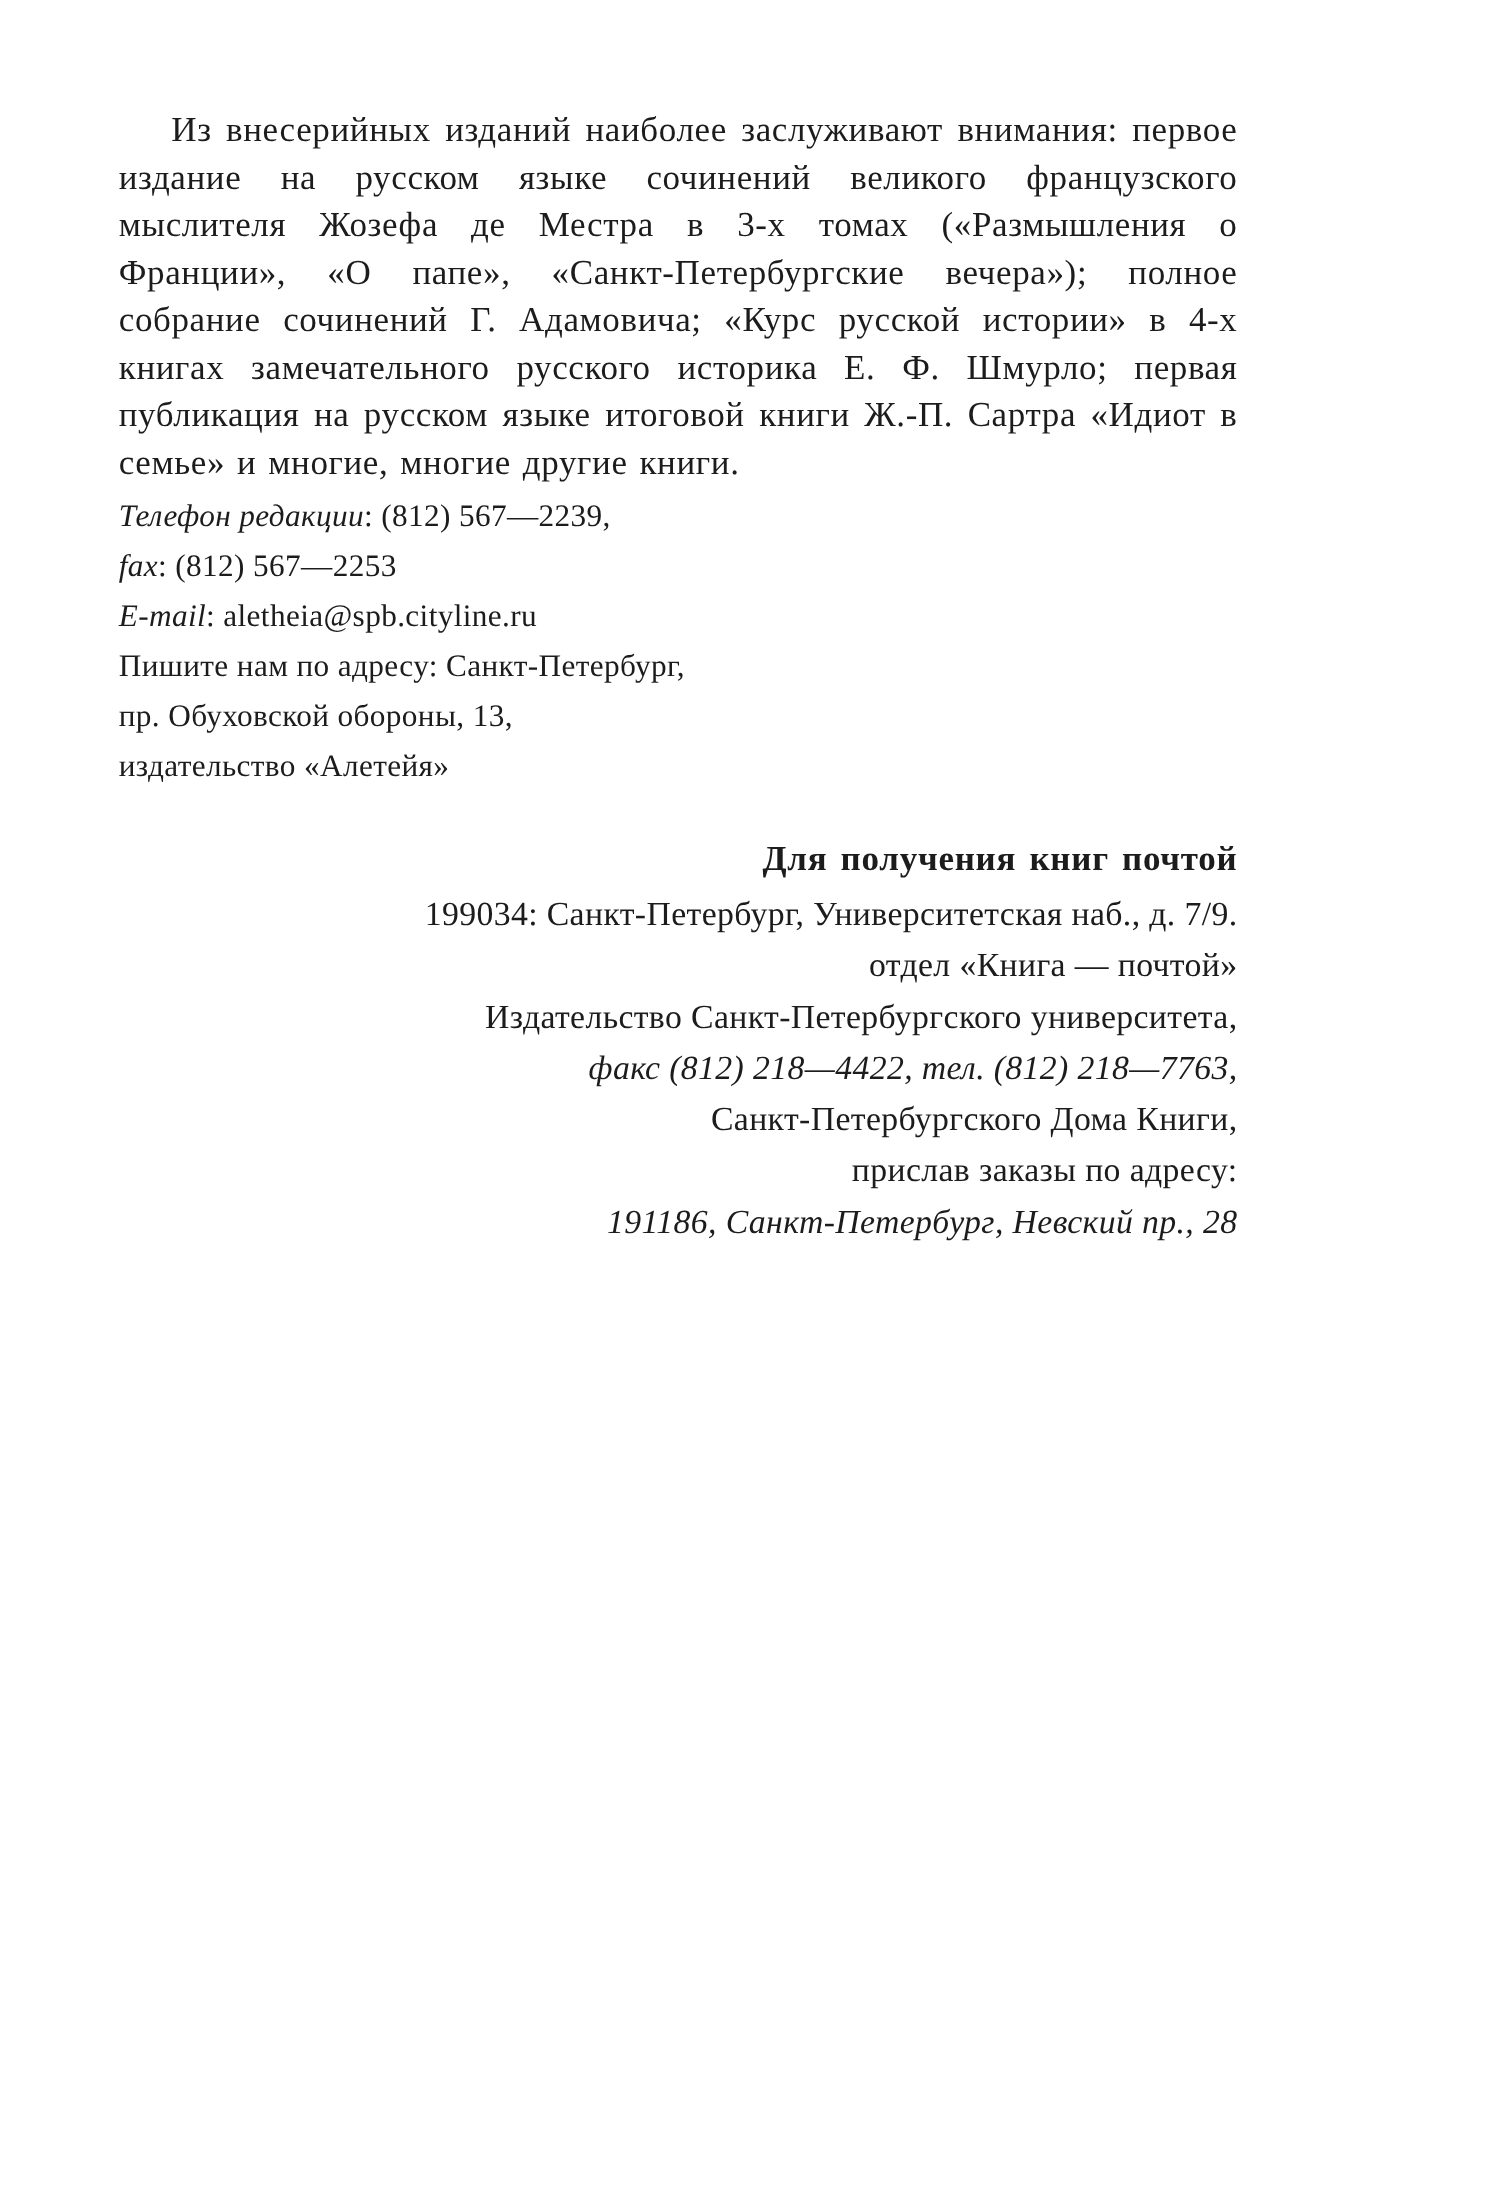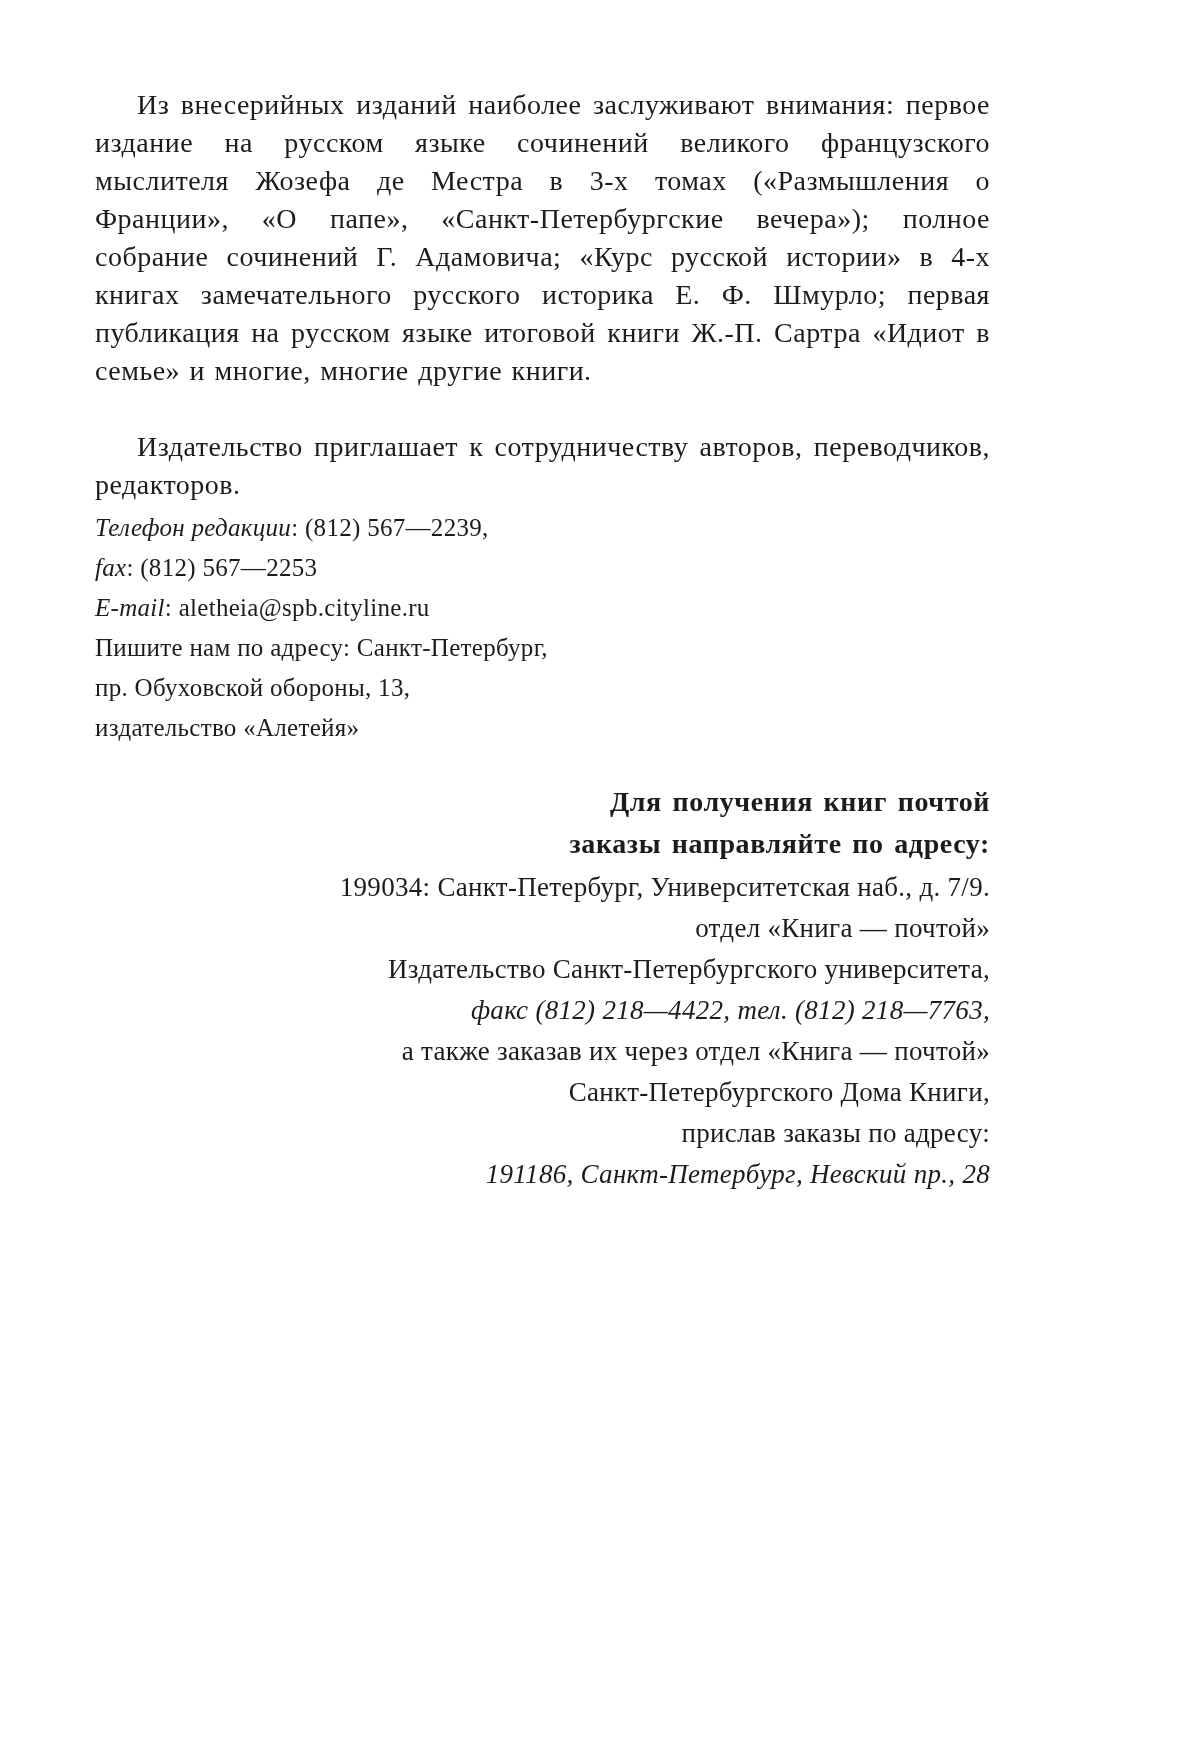--- a/index.html
+++ b/index.html
@@ -63,46 +63,43 @@
     letter-spacing: 0.3px;
   }
 </style>
 </head>
 <body>
 
 <div class="page">
 
   <p class="para">Из внесерийных изданий наиболее заслуживают внимания: первое издание на русском языке сочинений великого французского мыслителя Жозефа де Местра в 3-х томах («Размышления о Франции», «О папе», «Санкт-Петербургские вечера»); полное собрание сочинений Г. Адамовича; «Курс русской истории» в 4-х книгах замечательного русского историка Е. Ф. Шмурло; первая публикация на русском языке итоговой книги Ж.-П. Сартра «Идиот в семье» и многие, многие другие книги.</p>
 
-  <p class="para">Издательство  приглашает к сотрудничеству авторов, переводчиков, редакторов.</p>
 
   <div class="centered-block">
     <div class="line">
       <span class="italic">Телефон редакции</span><span>: (812) 567—2239,</span>
     </div>
     <div class="line">
       <span class="italic">fax</span><span>: (812) 567—2253</span>
     </div>
     <div class="line">
       <span class="italic">E-mail</span><span>: aletheia@spb.cityline.ru</span>
     </div>
     <div class="line">Пишите нам по адресу: Санкт-Петербург,</div>
     <div class="line">пр. Обуховской обороны, 13,</div>
     <div class="line">издательство «Алетейя»</div>
   </div>
 
   <div class="heading">
     <div class="line">Для получения книг почтой</div>
-    <div class="line">заказы направляйте по адресу:</div>
   </div>
 
   <div class="mail-block">
     <div class="line">199034: Санкт-Петербург, Университетская наб., д. 7/9.</div>
     <div class="line">отдел «Книга — почтой»</div>
     <div class="line">Издательство Санкт-Петербургского университета,</div>
     <div class="line italic">факс (812) 218—4422, тел. (812) 218—7763,</div>
-    <div class="line">а также заказав их через отдел «Книга — почтой»</div>
     <div class="line">Санкт-Петербургского Дома Книги,</div>
     <div class="line">прислав заказы по адресу:</div>
     <div class="line italic">191186, Санкт-Петербург, Невский пр., 28</div>
   </div>
 
 </div>
 
 </body></html>

